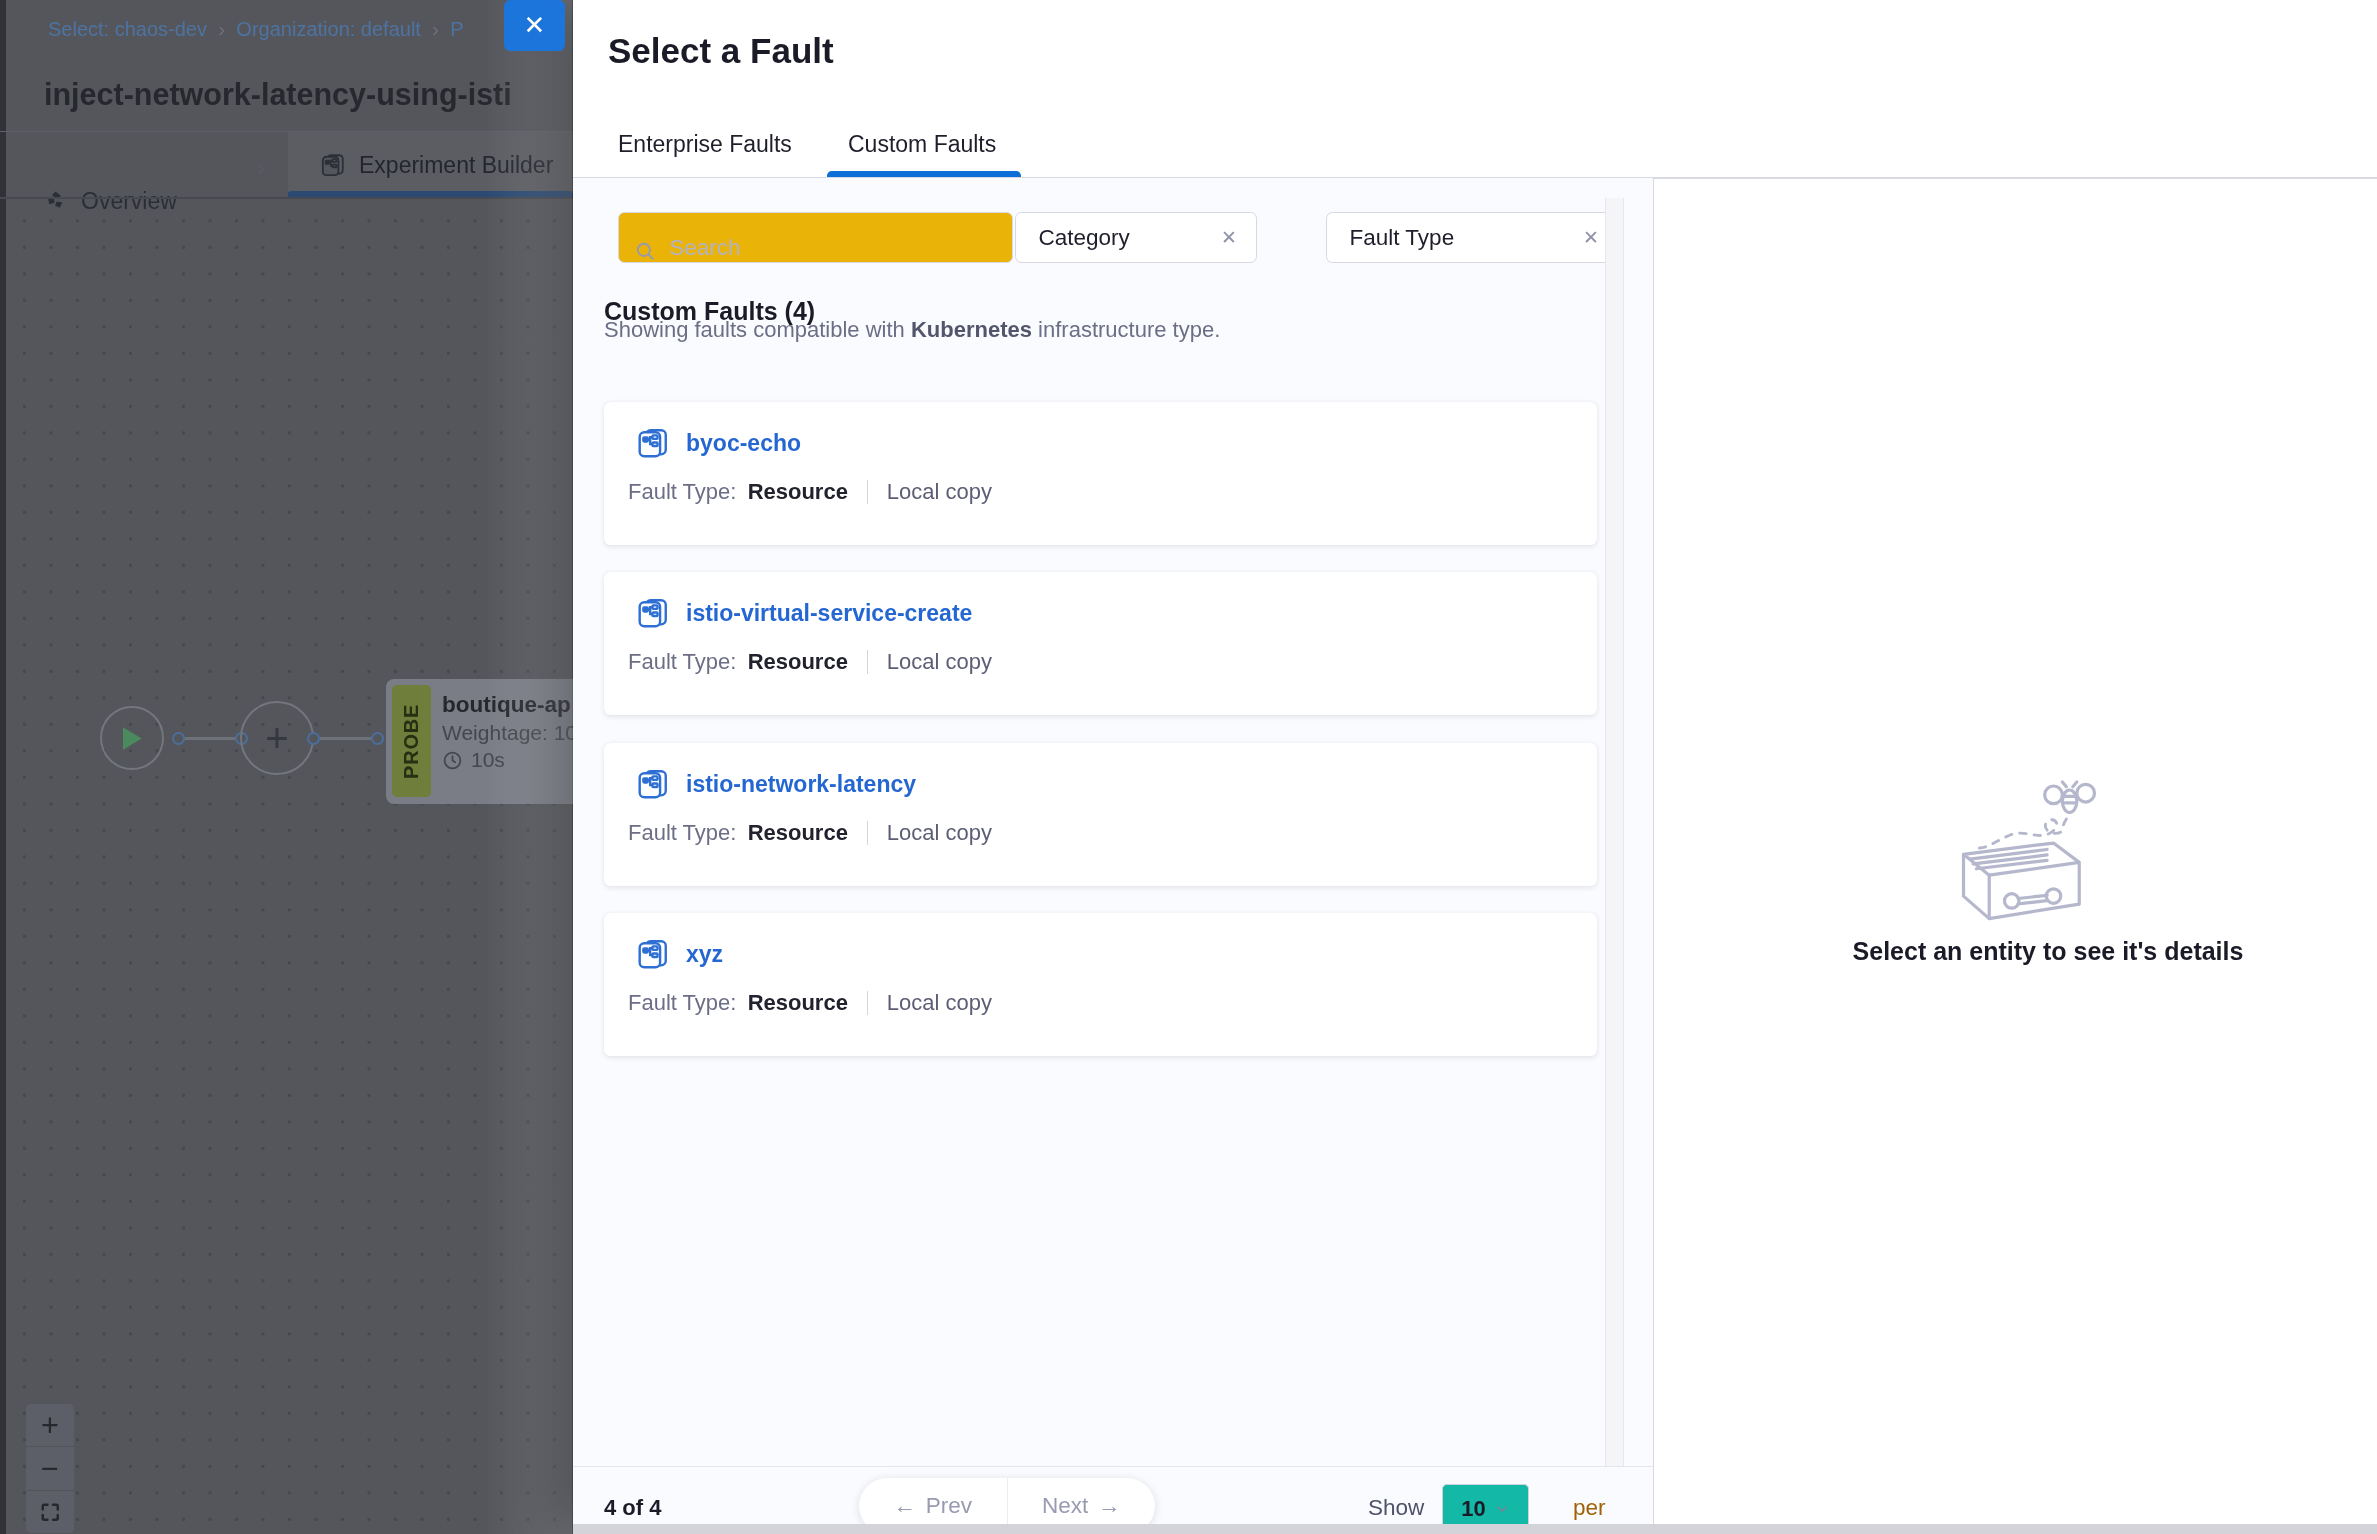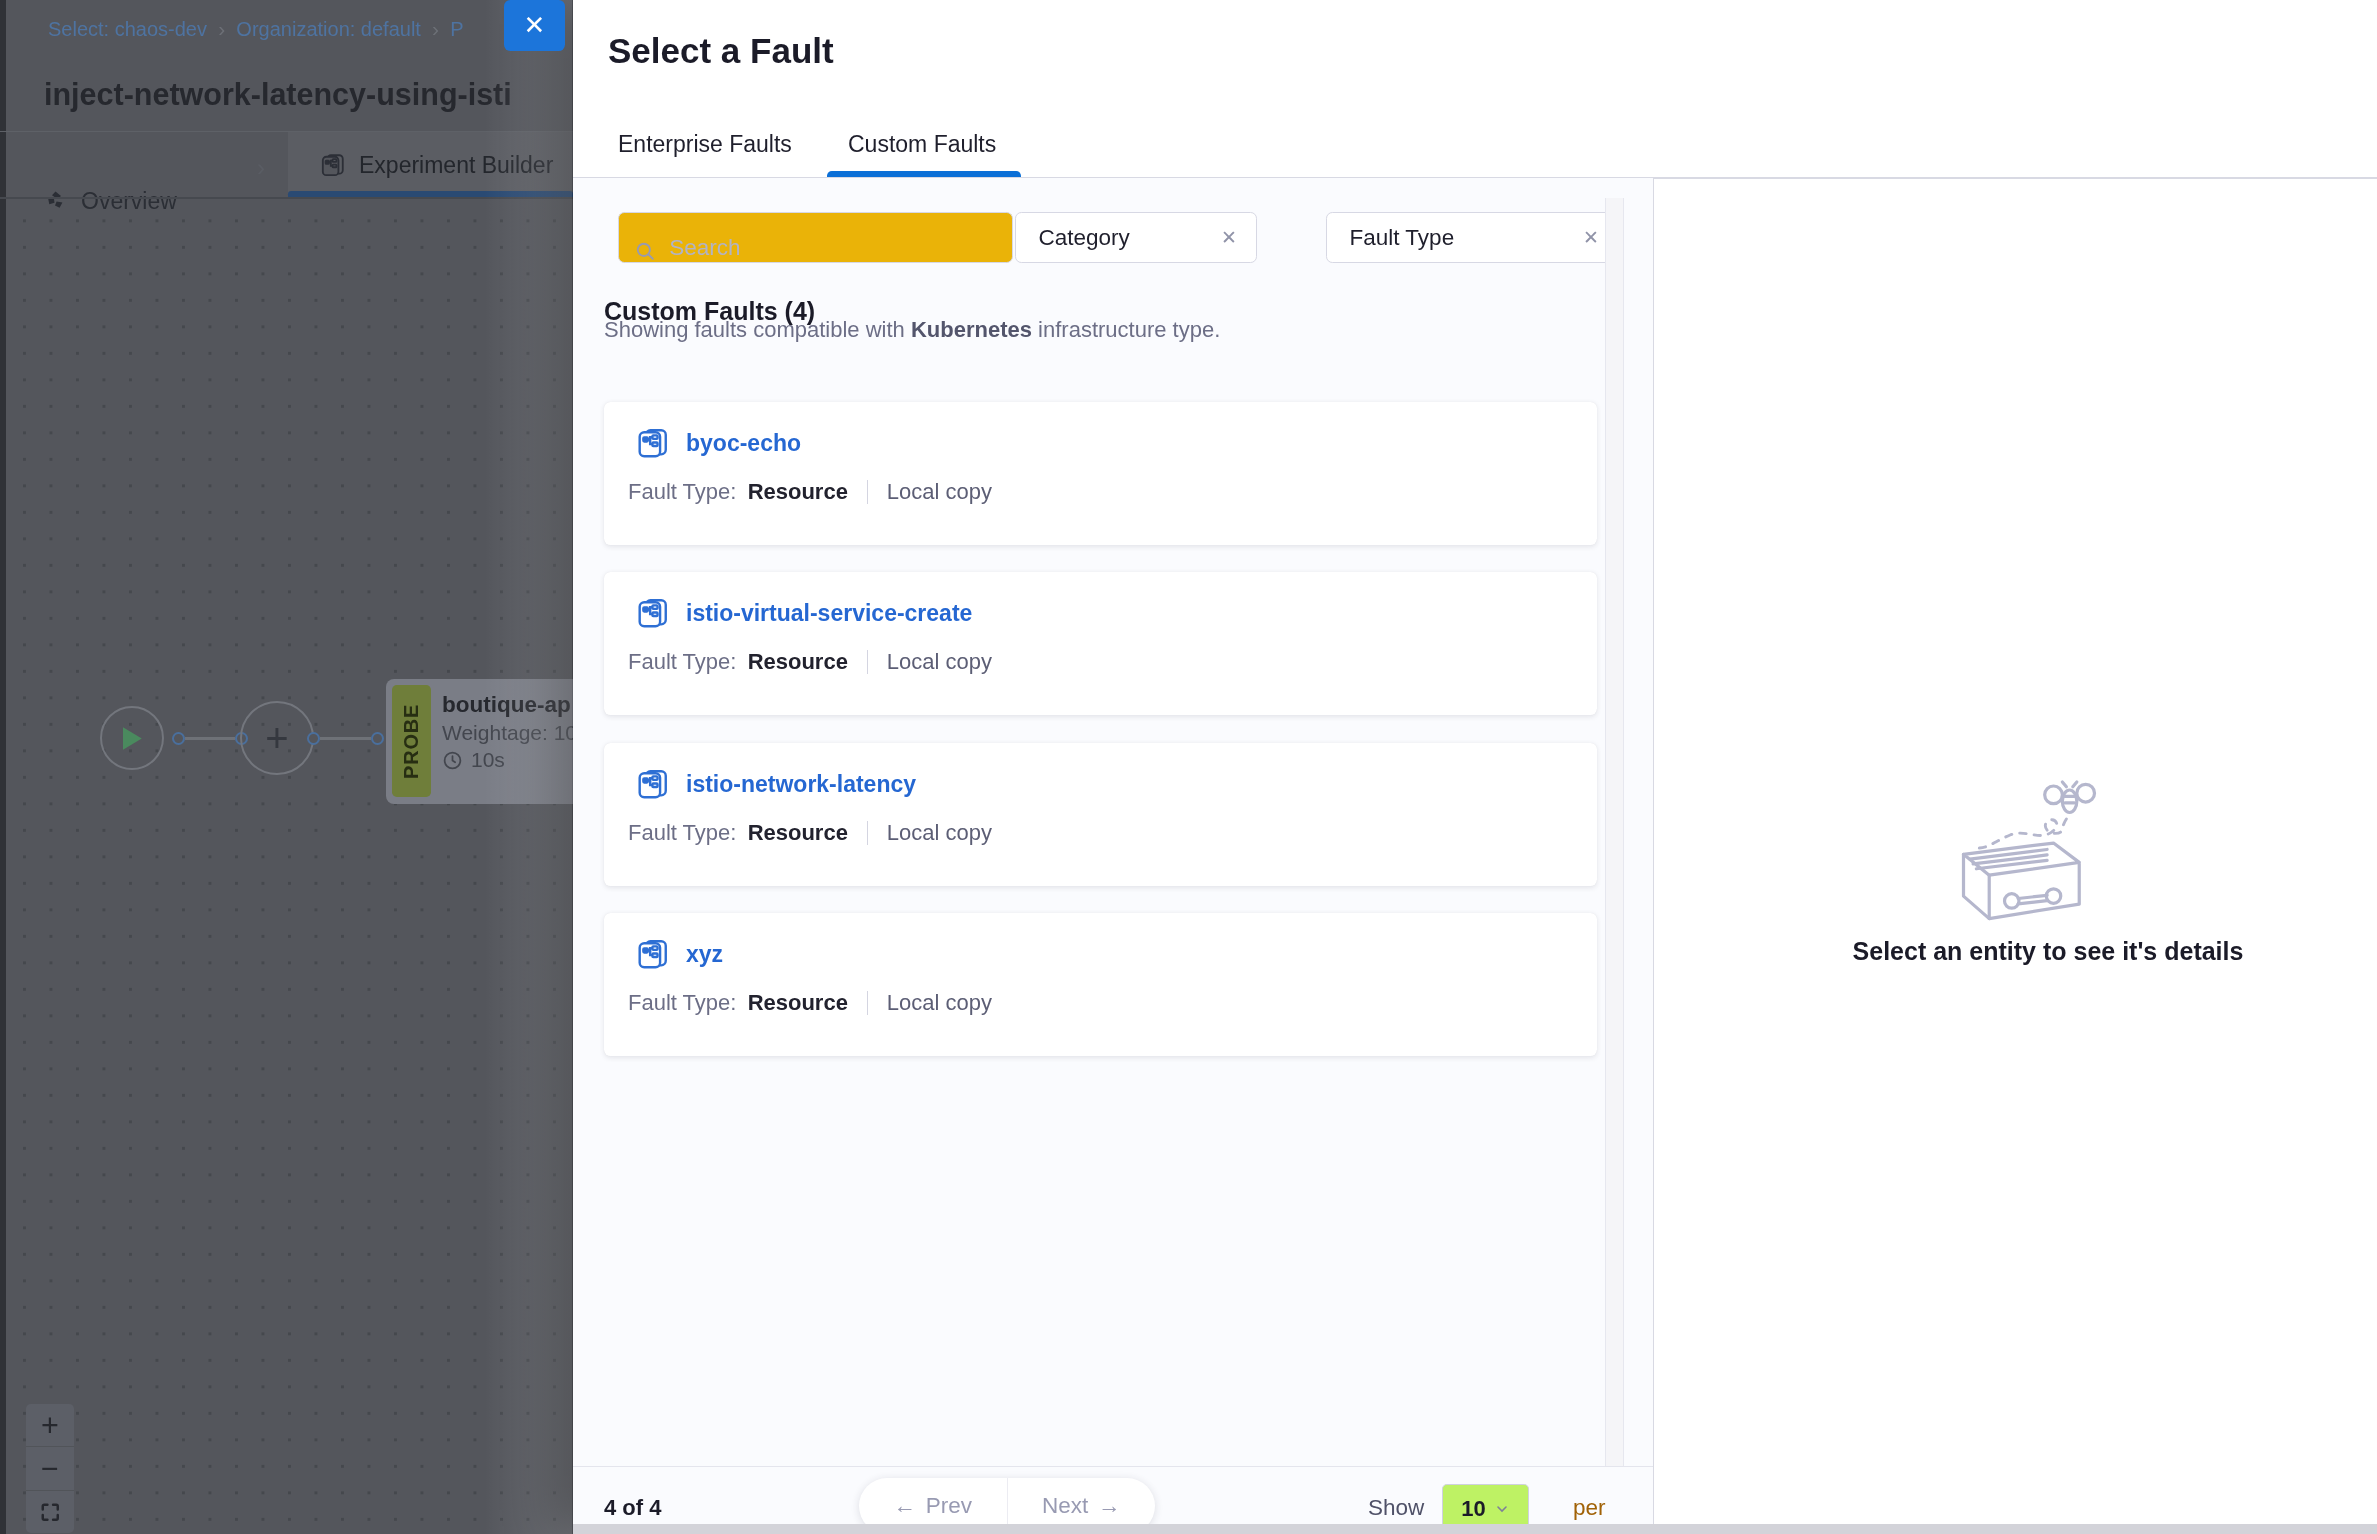--- a/index.html
+++ b/index.html
@@ -85,21 +85,21 @@
   .scroll-rail{left:1032px;top:20px;width:19px;height:1268px;background:#f5f5f8;
                border-left:0.8px solid #e6e7ef;border-right:0.8px solid #e6e7ef;}
   .list-bottom-border{left:0;top:1288px;width:1080px;height:0.8px;background:#e4e5ed;}
 
   .pg-count{left:31px;top:1317px;font-size:22px;font-weight:700;color:#1b1b28;}
   .pg-capsule{left:286px;top:1300px;width:296px;height:56px;display:flex;background:#fff;border-radius:28px;
               box-shadow:0 1.6px 8px rgba(40,41,61,0.14);overflow:hidden;}
   .pg-btn{flex:1;display:flex;align-items:center;justify-content:center;gap:9.6px;font-size:22.5px;color:#989ab2;cursor:pointer;}
   .pg-btn.prev{border-right:0.8px solid #ececf2;}
   .pg-show{left:795px;top:1317px;font-size:22.5px;color:#4f5168;}
-  .pg-select{left:869px;top:1306px;width:87px;height:50px;background:#bef264;border:0.8px solid #cfd1de;border-radius:4.8px;
+  .pg-select{left:869px;top:1306px;width:87px;height:50px;background:#14b8a6;border:0.8px solid #cfd1de;border-radius:4.8px;
              display:flex;align-items:center;justify-content:center;gap:8px;}
   .pg-select .num{font-size:22px;font-weight:700;color:#1b1b28;}
   .pg-perpage{left:1000px;top:1317px;font-size:22.5px;color:#a16207;}
 
   .right-panel{left:1080px;top:178px;width:724px;height:1357px;background:#fff;
                border-left:0.8px solid #d8d9e3;border-top:0.8px solid #d8d9e3;}
   .empty-illu{left:287px;top:598px;}
   .empty-text{left:0;top:758px;width:724px;text-align:center;padding-left:64px;
               font-size:25px;font-weight:700;color:#1b1b28;}
   .bottom-strip{left:0;top:1524px;width:1805px;height:9.6px;background:#d3d3d9;}

